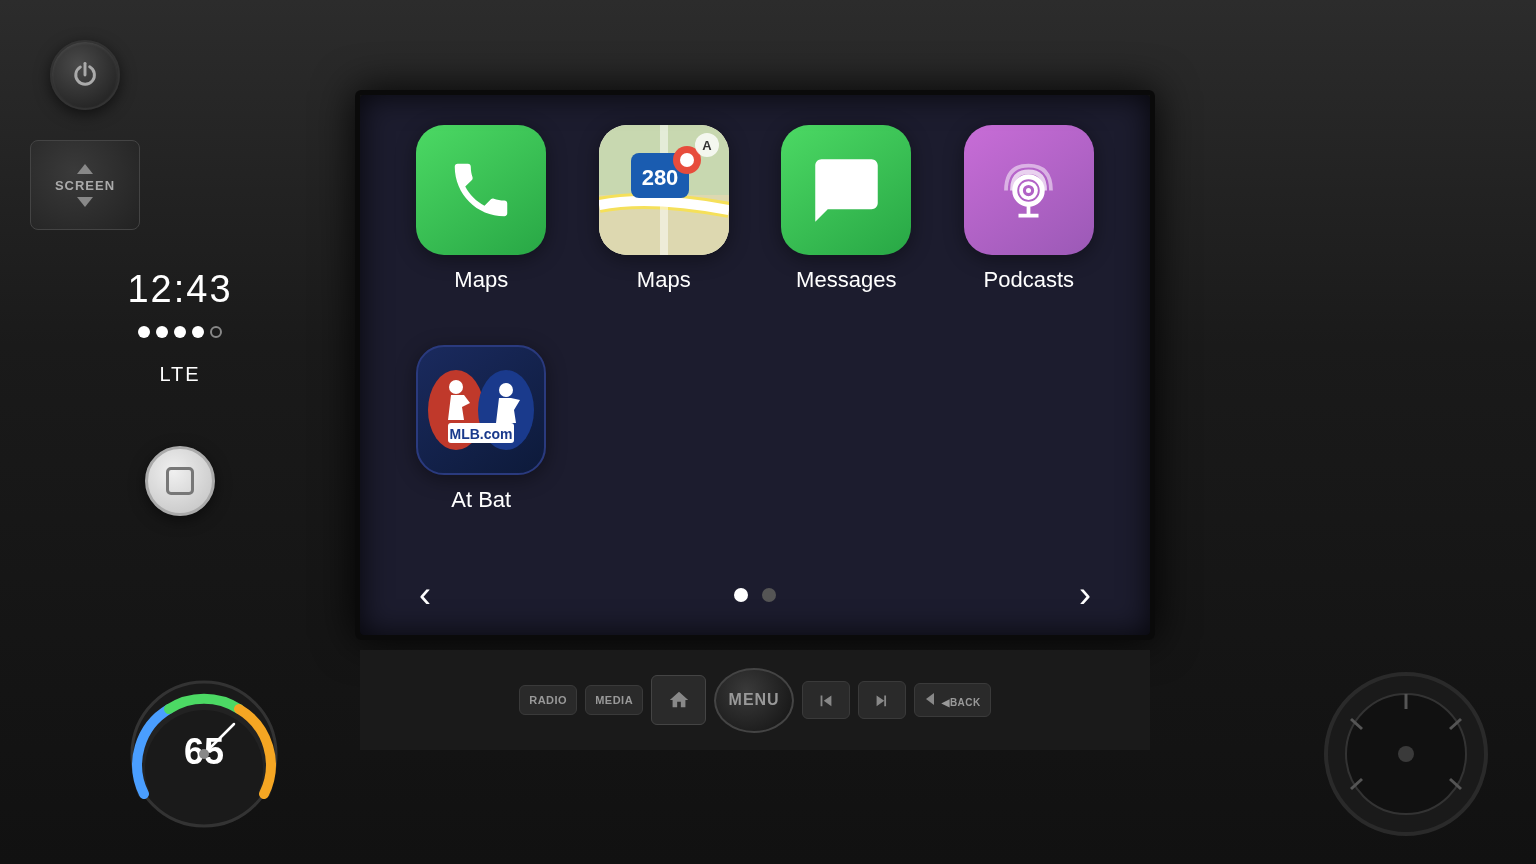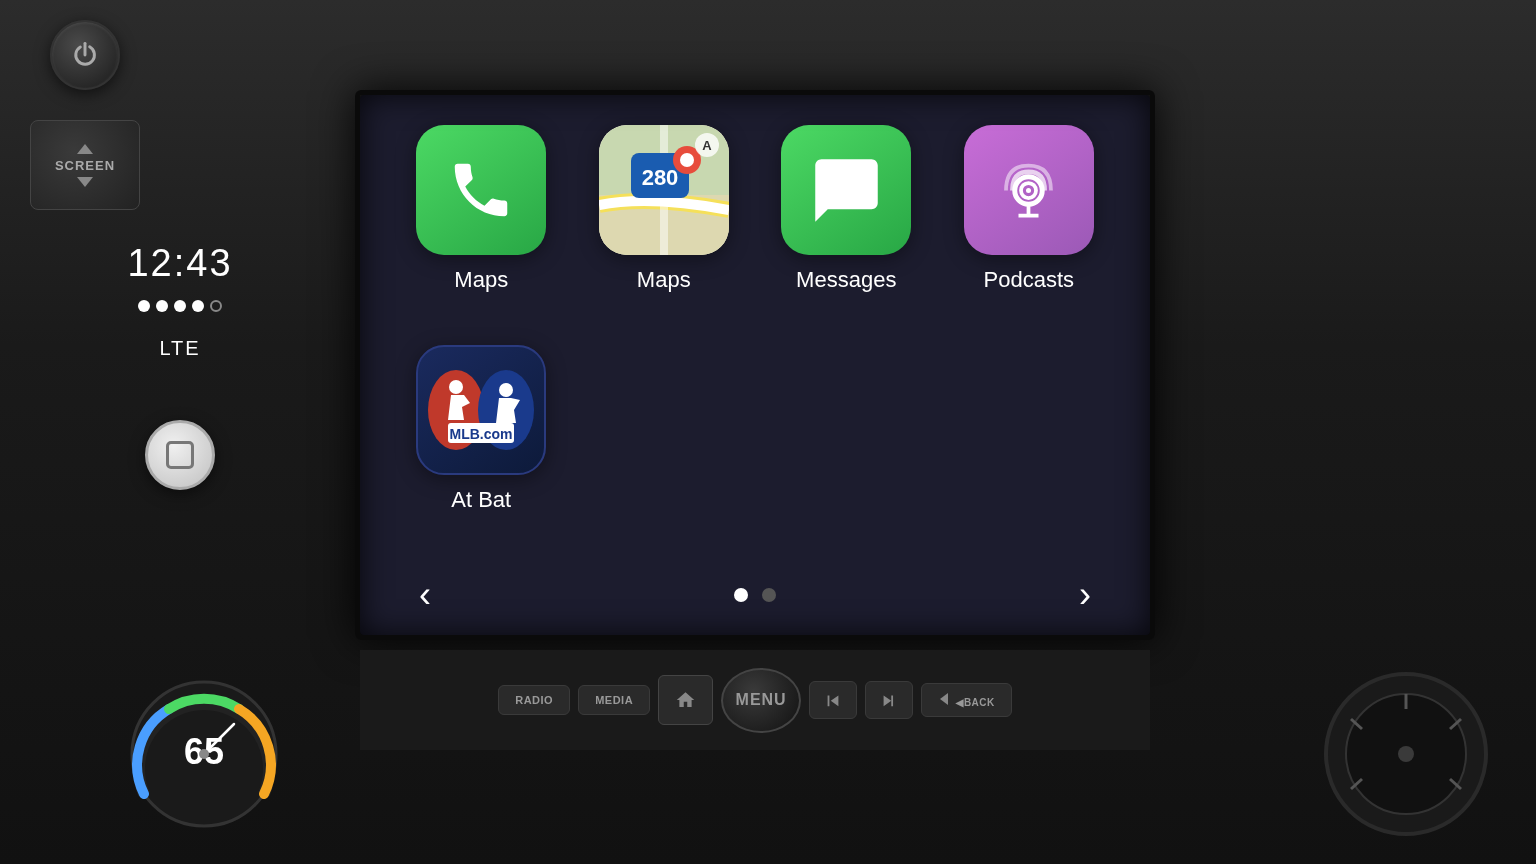--- a/index.html
+++ b/index.html
@@ -26,21 +26,21 @@
     .left-controls {
       position: absolute;
       left: 0;
       top: 0;
       width: 360px;
       height: 650px;
       display: flex;
       flex-direction: column;
       align-items: center;
       justify-content: flex-start;
-      padding-top: 20px;
+      padding-top: 40px;
       gap: 30px;
     }
 
     .power-btn {
       width: 70px;
       height: 70px;
       border-radius: 50%;
       background: radial-gradient(circle at 40% 35%, #4a4a4a, #1a1a1a);
       border: 2px solid #333;
       display: flex;
@@ -100,21 +100,21 @@
     .arrow-down {
       border-top: 10px solid #888;
     }
 
     .time-display {
       color: white;
       font-size: 38px;
       font-weight: 300;
       letter-spacing: 2px;
       align-self: center;
-      margin-top: 2px;
+      margin-top: 8px;
       text-align: right;
     }
 
     .signal-dots {
       display: flex;
       gap: 6px;
       align-items: center;
       margin-top: -15px;
     }
 
@@ -309,21 +309,21 @@
     }
 
     .phys-btn {
       background: #2a2a2a;
       border: 1px solid #3a3a3a;
       border-radius: 6px;
       color: #999;
       font-size: 11px;
       font-weight: 600;
       letter-spacing: 0.5px;
-      padding: 8px 16px;
+      padding: 8px 9px;
       cursor: pointer;
       text-transform: uppercase;
     }
 
     
     .bottom-left {
       position: absolute;
       left: 0;
       bottom: 0;
       width: 360px;

